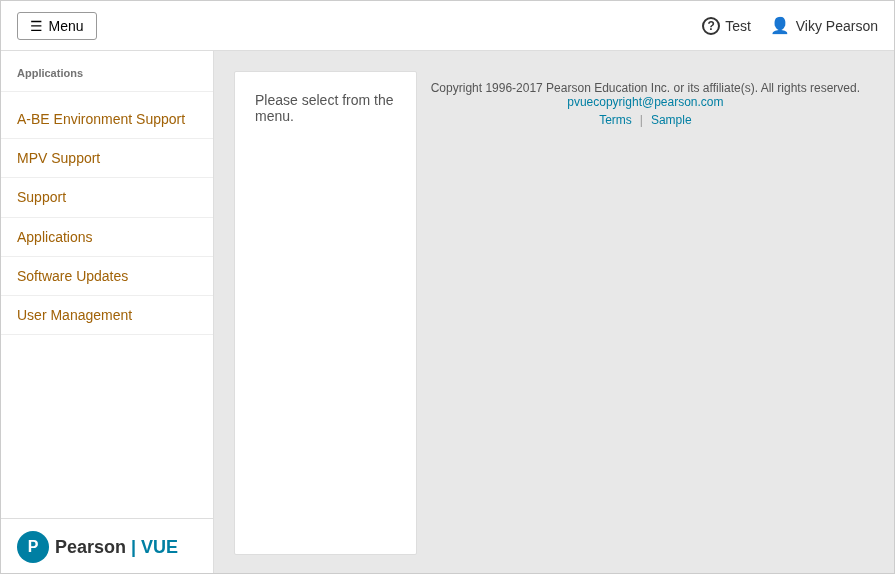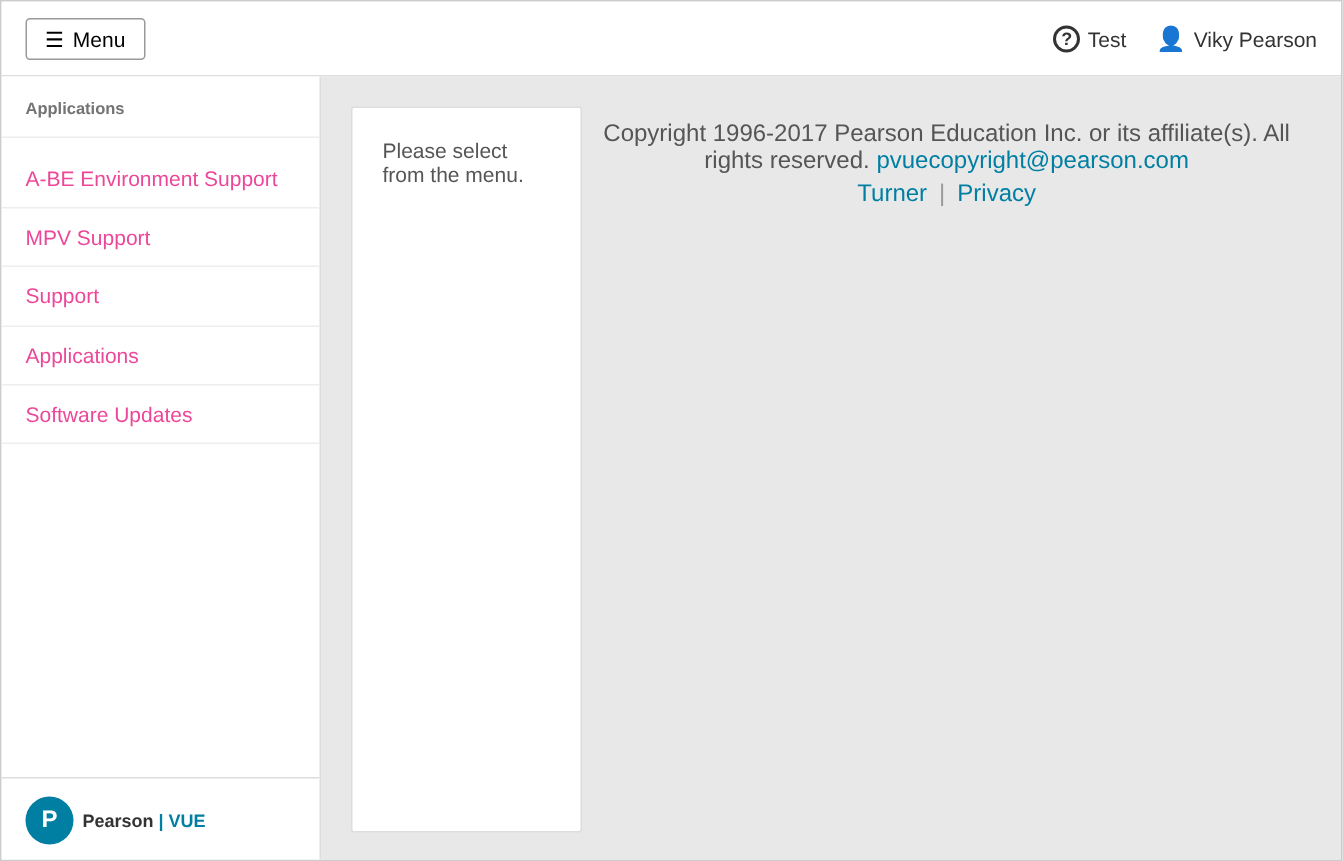--- a/index.html
+++ b/index.html
@@ -100,21 +100,21 @@
       color: #737373;
       border-bottom: 1px solid #eee;
     }
     .sidebar-nav {
       flex: 1;
       padding: 8px 0;
     }
     .nav-item {
       display: block;
       padding: 10px 16px;
-      color: #ec4899;
+      color: #a16207;
       text-decoration: none;
       cursor: pointer;
       font-size: 14px;
       line-height: 1.3;
       border-bottom: 1px solid #eee;
     }
 
     
     .sidebar-footer {
       padding: 12px 16px;
@@ -134,21 +134,21 @@
       border-radius: 50%;
       background: #007fa3;
       display: flex;
       align-items: center;
       justify-content: center;
       color: white;
       font-weight: bold;
       font-size: 16px;
     }
     .pearson-text {
-      font-size: 12px;
+      font-size: 18px;
       color: #333;
       font-weight: bold;
     }
     .pearson-vue {
       color: #007fa3;
       font-weight: bold;
     }
 
     
     .content-area {
@@ -164,21 +164,21 @@
       border: 1px solid #ddd;
       padding: 20px 20px;
       border-radius: 2px;
       color: #555;
       font-size: 14px;
     }
 
     
     .content-footer {
       text-align: center;
-      font-size: 16px;
+      font-size: 12px;
       color: #555;
       padding-top: 10px;
     }
     .content-footer a {
       color: #007fa3;
       text-decoration: none;
     }
     .footer-links {
       margin-top: 4px;
       display: flex;
@@ -215,20 +215,21 @@
 <div class="main-layout">
 
   <div class="sidebar">
     <div class="sidebar-title">Applications</div>
     <nav class="sidebar-nav">
     <a class="nav-item">A-BE Environment Support</a>
         <a class="nav-item">MPV Support</a>
         <a class="nav-item">Support</a>
         <a class="nav-item">Applications</a>
         <a class="nav-item">Software Updates</a>
+        <a class="nav-item">User Management</a>
       </nav>
     <div class="sidebar-footer">
       <div class="pearson-logo">
         <div class="pearson-circle">
           <span>P</span>
         </div>
         <span class="pearson-text">
           <span>Pearson</span>
           <span class="pearson-vue">| VUE</span>
         </span>
@@ -239,20 +240,20 @@
   <div class="content-area">
     <div class="select-message-box">
       <span>Please select from the menu.</span>
     </div>
     <div class="content-footer">
       <div>
         <span>Copyright 1996-2017 Pearson Education Inc. or its affiliate(s). All rights reserved.</span>
         <a>pvuecopyright@pearson.com</a>
       </div>
       <div class="footer-links">
-        <a>Turner</a>
+        <a>Terms</a>
         <span class="footer-separator">|</span>
-        <a>Privacy</a>
+        <a>Sample</a>
       </div>
     </div>
   </div>
 
 </div>
 
 </body></html>

